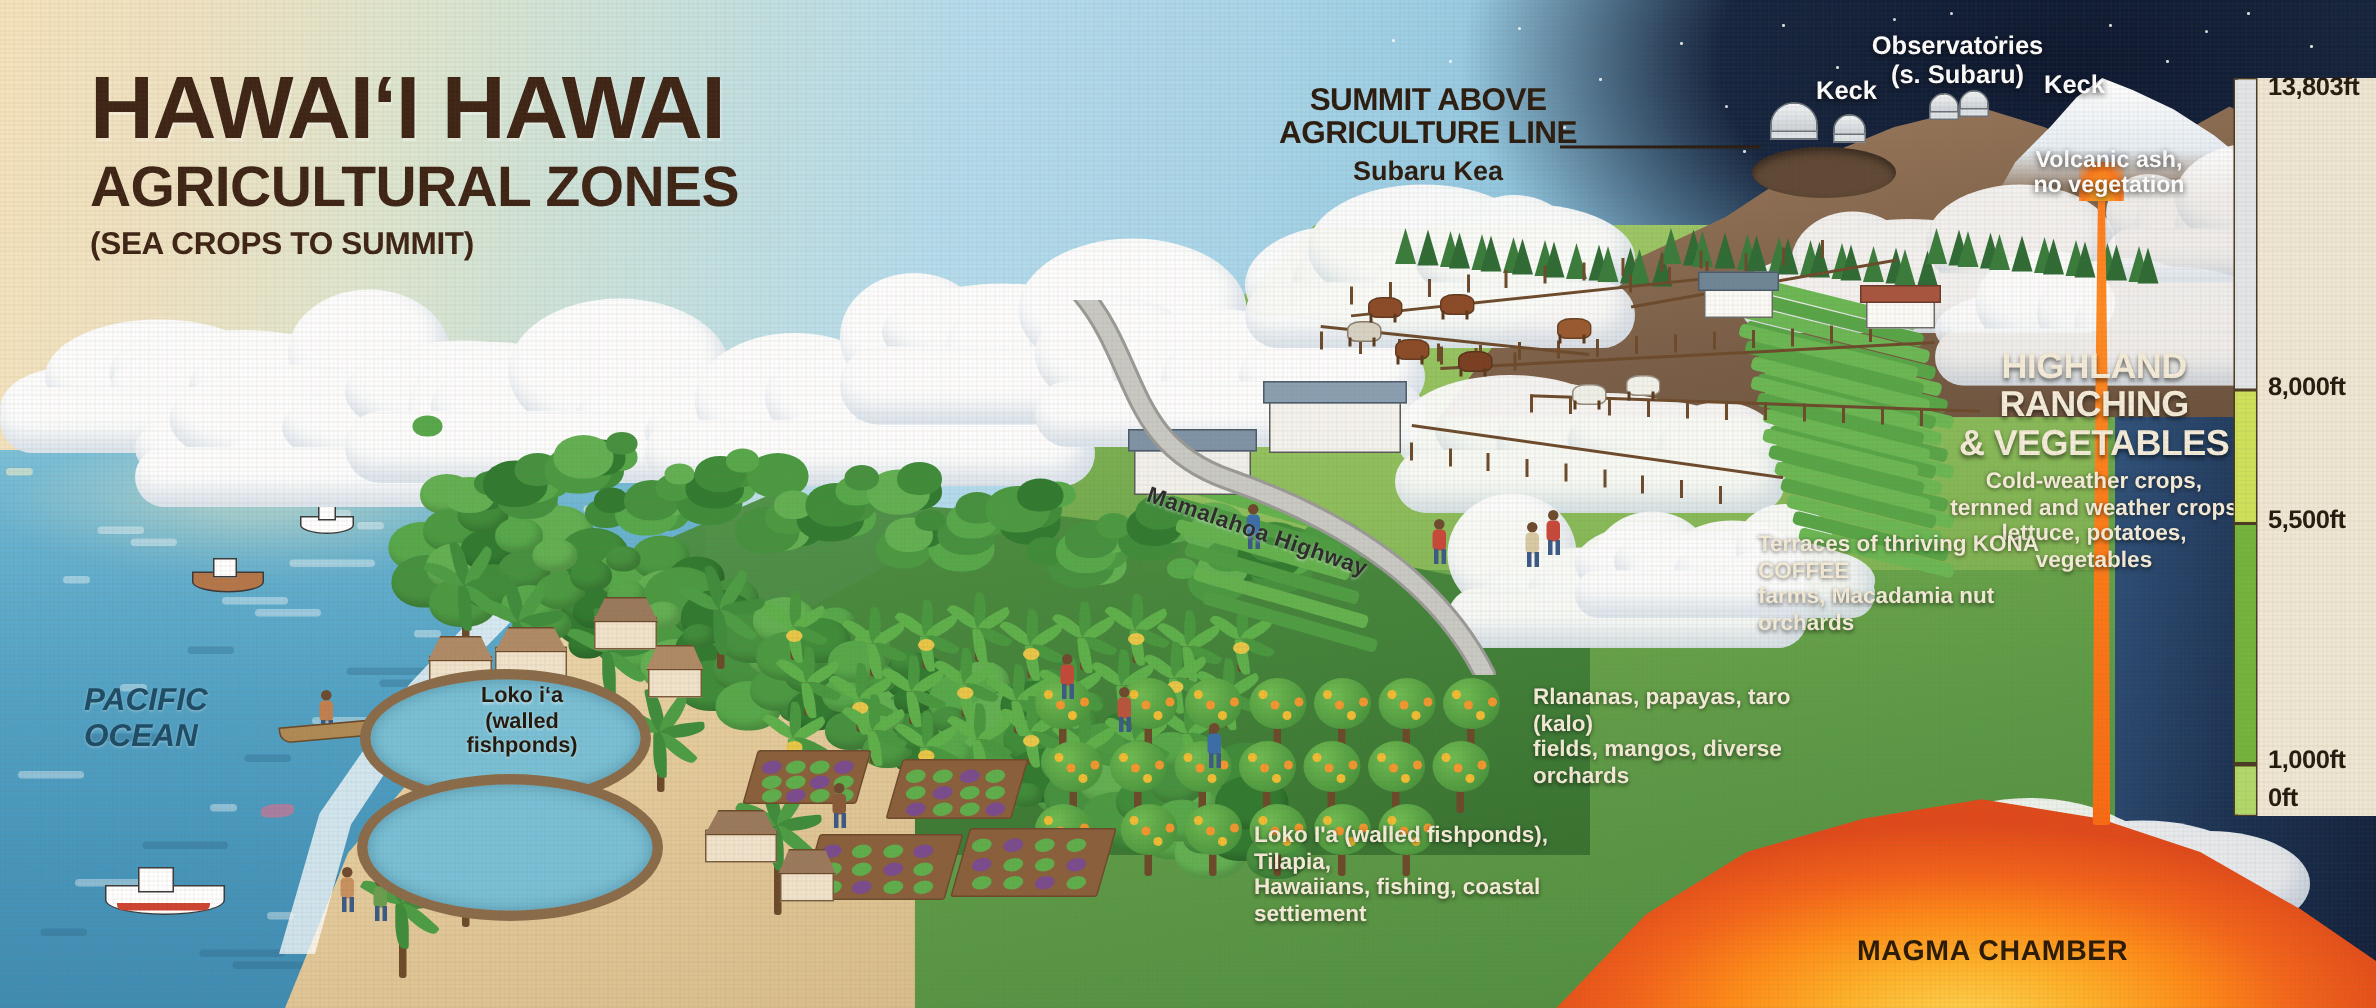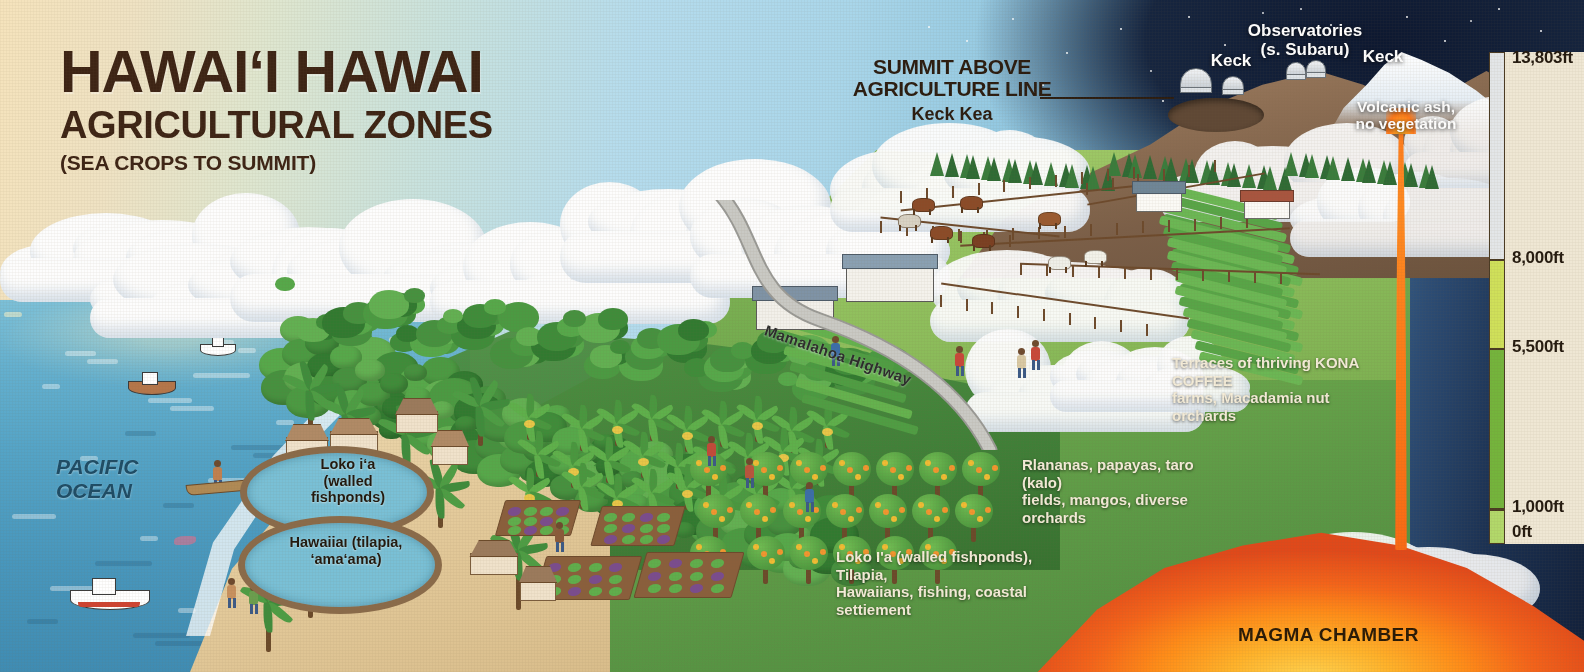--- a/index.html
+++ b/index.html
@@ -1297,21 +1297,20 @@
   <svg id="road" viewBox="0 0 420 250">
     <path d="M30,-6 C70,40 60,96 130,120 C210,148 270,190 300,250" fill="none" stroke="#9a9a96" stroke-width="15" stroke-linecap="round"></path>
     <path d="M30,-6 C70,40 60,96 130,120 C210,148 270,190 300,250" fill="none" stroke="#c9c9c4" stroke-width="11" stroke-linecap="round"></path>
   </svg>
   <div id="hwy">Mamalahoa Highway</div>
 
   
   <div class="pondwall lay" style="left:240px;top:446px;width:180px;height:78px;"></div>
   <div class="pondwall lay" style="left:238px;top:516px;width:190px;height:84px;"></div>
   <div class="pondlbl" style="left:288px;top:456px;width:120px;">Loko i‘a<br>(walled fishponds)</div>
-  <div class="pondlbl" style="left:276px;top:534px;width:140px;">Hawaiiaı (tilapia,<br>ʻamaʻama)</div>
 
   
   <svg id="xsec" viewBox="0 0 746 372" preserveAspectRatio="none">
     <defs>
       <clipPath id="cs">
           <path d="M0,372 L0,300 C120,240 250,150 380,60 L470,0 L746,0 L746,372 Z"></path>
         </clipPath>
     </defs>
     <g clip-path="url(#cs)">
       <path d="M-60,330 C130,240 300,140 480,20 L840,-60 L840,40 C620,120 420,240 230,372 L-60,372 Z" fill="#8c5a36"></path>
@@ -1338,31 +1337,35 @@
     <div class="t2">AGRICULTURAL ZONES</div>
     <div class="t3">(SEA CROPS TO SUMMIT)</div>
   </div>
 
   
   <div id="pacific">PACIFIC<br>OCEAN</div>
 
   
   <div id="summitlbl">
     <div class="s1">SUMMIT ABOVE<br>AGRICULTURE LINE</div>
-    <div class="s2">Keck Kea</div>
+    <div class="s2">Subaru Kea</div>
   </div>
   <div id="leadline"></div>
 
   
   <div class="skylbl" style="left:1196px;top:52px;width:70px;font-size:17px;">Keck</div>
   <div class="skylbl" style="left:1240px;top:22px;width:130px;font-size:17px;">Observatories<br>(s. Subaru)</div>
   <div class="skylbl" style="left:1348px;top:48px;width:70px;font-size:17px;">Keck</div>
   <div class="skylbl" style="left:1338px;top:98px;width:136px;font-size:15.5px;">Volcanic ash,<br>no vegetation</div>
 
   
+  <div class="zone" style="left:1298px;top:232px;width:196px;text-align:center;">
+    <div class="zh">HIGHLAND RANCHING<br>&amp; VEGETABLES</div>
+    <div class="zs">Cold-weather crops,<br>ternned and weather crops<br>lettuce, potatoes, vegetables</div>
+  </div>
 
   <div class="zone" style="left:1172px;top:350px;width:210px;">
     <div class="zs">Terraces of thriving KONA COFFEE<br>farms, Macadamia nut orchards</div>
   </div>
 
   <div class="zone" style="left:1022px;top:452px;width:200px;">
     <div class="zs">Rlananas, papayas, taro (kalo)<br>fields, mangos, diverse orchards</div>
   </div>
 
   <div class="zone" style="left:836px;top:544px;width:226px;">

